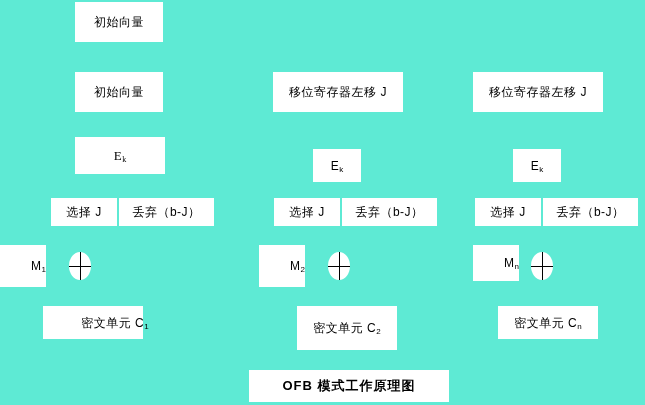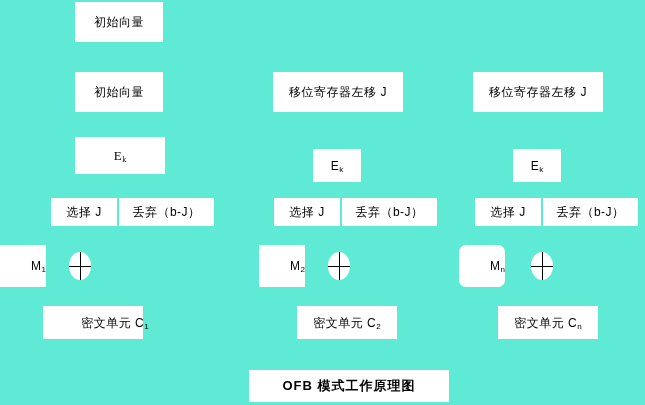--- a/index.html
+++ b/index.html
@@ -132,41 +132,41 @@
   <div class="box" style="left:342px; top:198px; width:95px; height:28px;">
     <span>丢弃（b-J）</span>
   </div>
 
   <div class="box left-align" style="left:259px; top:245px; width:46px; height:42px;">
     <span><span>M</span><sub>2</sub></span>
   </div>
 
   <div class="xor" style="left:328px; top:252px; width:22px; height:28px;"></div>
 
-  <div class="box" style="left:297px; top:306px; width:100px; height:33px;">
+  <div class="box" style="left:297px; top:306px; width:100px; height:44px;">
     <span><span>密文单元 C</span><sub>2</sub></span>
   </div>
 
   <div class="box" style="left:473px; top:72px; width:130px; height:40px;">
     <span>移位寄存器左移 J</span>
   </div>
 
   <div class="box" style="left:513px; top:149px; width:48px; height:33px;">
     <span><span>E</span><sub>k</sub></span>
   </div>
 
   <div class="box" style="left:475px; top:198px; width:66px; height:28px;">
     <span>选择 J</span>
   </div>
 
   <div class="box" style="left:543px; top:198px; width:95px; height:28px;">
     <span>丢弃（b-J）</span>
   </div>
 
-  <div class="box left-align" style="left:459px; top:245px; width:46px; height:42px;border-radius:7px;">
+  <div class="box left-align" style="left:473px; top:245px; width:46px; height:36px;">
     <span><span>M</span><sub>n</sub></span>
   </div>
 
   <div class="xor" style="left:531px; top:252px; width:22px; height:28px;"></div>
 
   <div class="box" style="left:498px; top:306px; width:100px; height:33px;">
     <span><span>密文单元 C</span><sub>n</sub></span>
   </div>
 
   <div class="title-box" style="left:249px; top:370px; width:200px; height:32px;">

